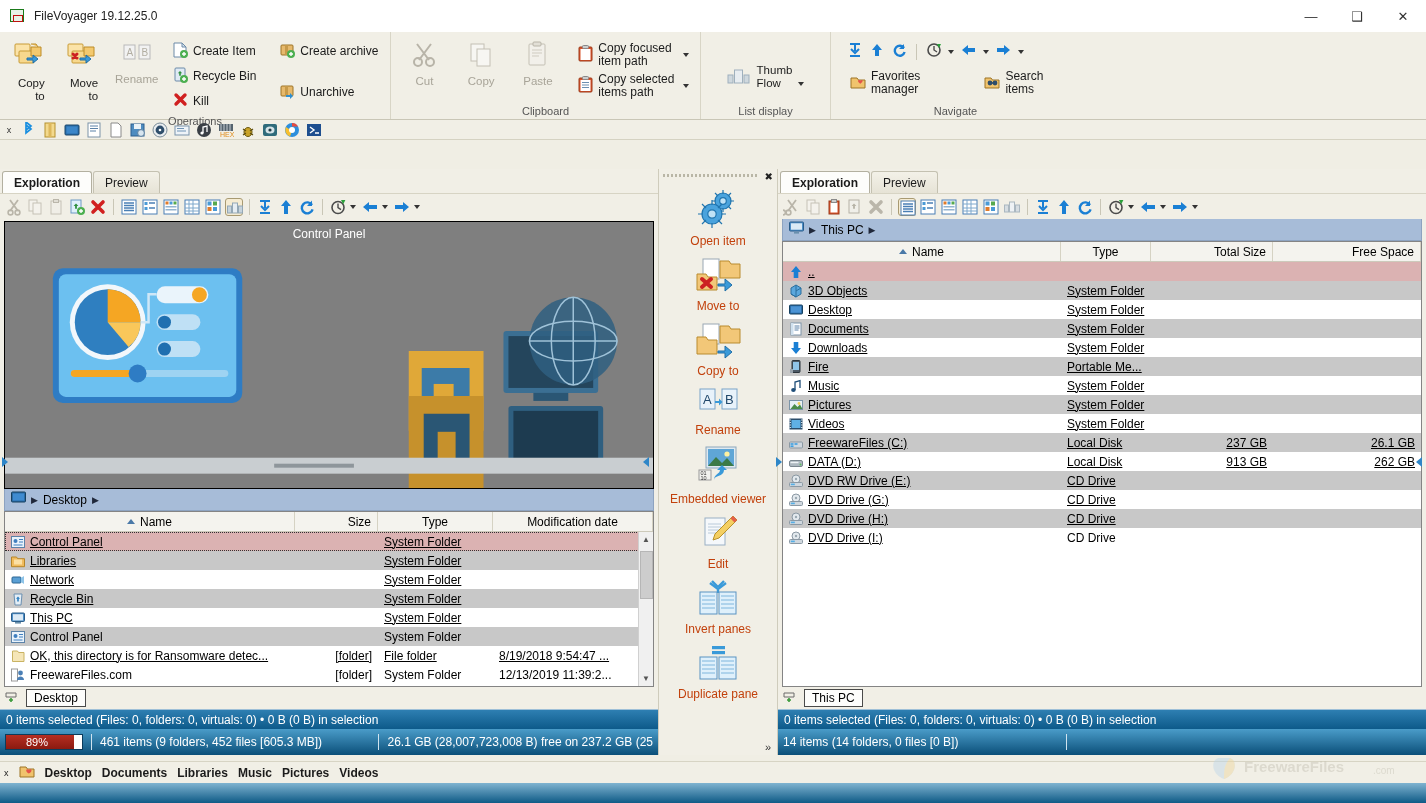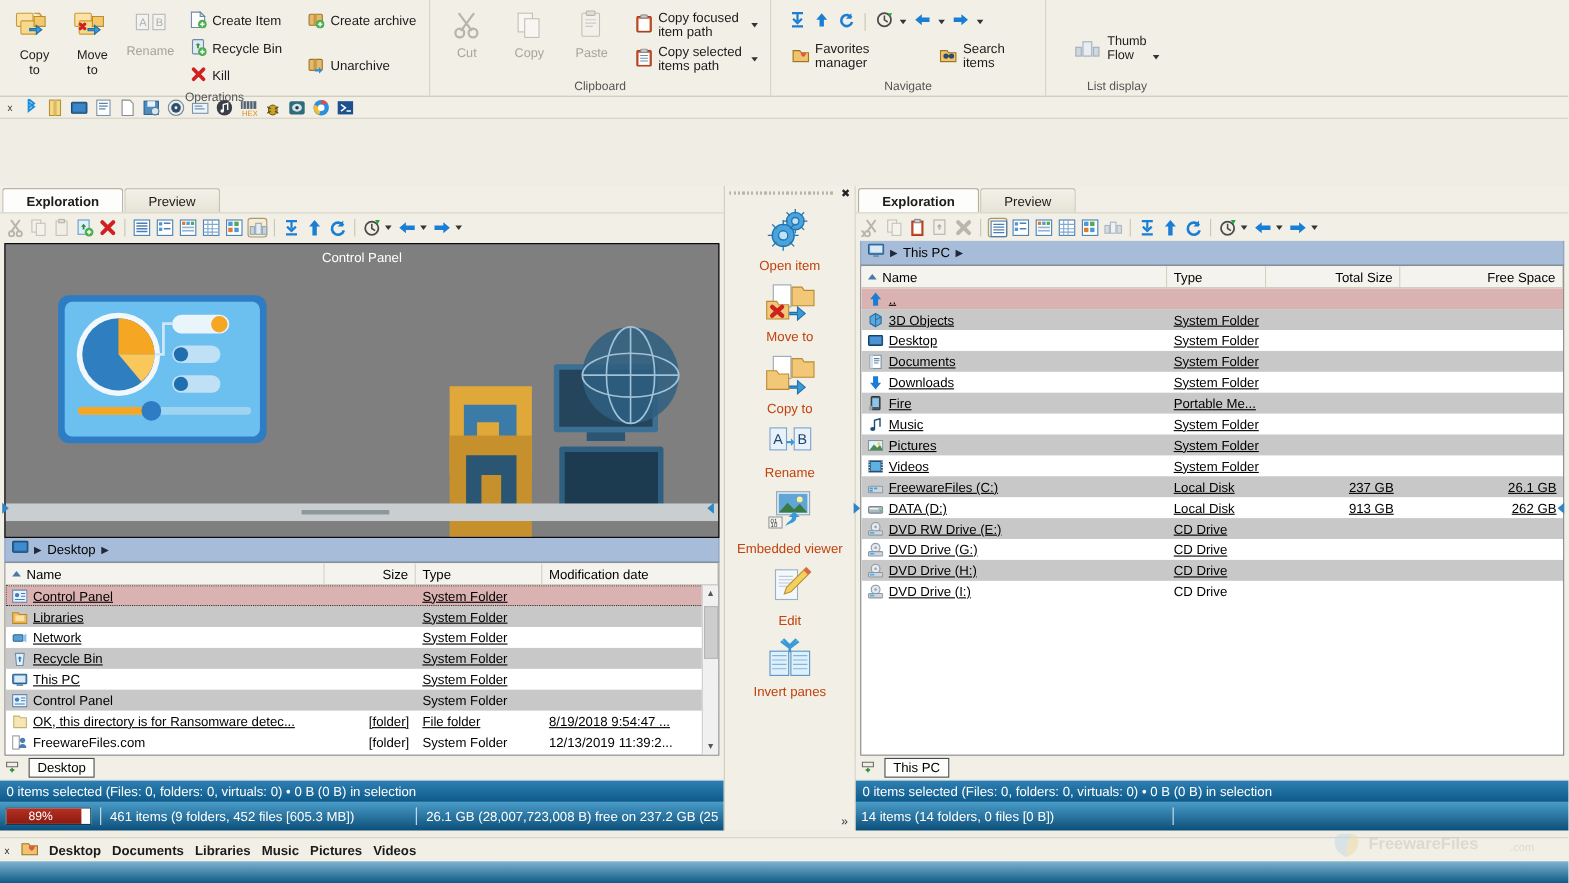--- a/index.html
+++ b/index.html
@@ -54,21 +54,21 @@
   }
   .rgroup{ display:flex; flex-direction:column; position:relative; padding:4px 6px 0 6px; }
   .rgroup .rg-body{ flex:1; display:flex; align-items:flex-start; gap:2px; }
   .rg-label{ text-align:center; font-size:11px; color:#555; height:15px; line-height:15px; }
   .rgroup + .rgroup{ border-left:1px solid #d8d5c6; }
 
   .bigbtn{
     width:58px; display:flex; flex-direction:column; align-items:center; padding-top:4px;
     cursor:default; border:1px solid transparent; border-radius:3px;
   }
-  .bigbtn .lbl{ font-size:11.5px; text-align:center; line-height:13px; margin-top:3px; color:#1b1b1b; }
+  .bigbtn .lbl{ font-size:11.5px; text-align:right; line-height:13px; margin-top:3px; color:#1b1b1b; }
   .bigbtn.disabled .lbl{ color:#a8a498; }
 
   .smallcol{ display:flex; flex-direction:column; padding-top:3px; }
   .smallbtn{ display:flex; align-items:center; gap:5px; padding:2px 4px; cursor:default;
              border:1px solid transparent; border-radius:3px; font-size:12px; color:#1b1b1b; min-height:21px;}
   .smallbtn .lbl2{ line-height:12.5px; }
 
   
   .ic{ position:relative; display:inline-block; flex:none; }
 
@@ -82,21 +82,21 @@
 
   
   .main{ position:absolute; left:0; top:169px; right:0; bottom:48px; display:flex; }
 
   .pane{ display:flex; flex-direction:column; position:relative; }
   .pane-left{ width:658px; background:#f1efe6; }
   .pane-center{ width:120px; background:#f1efe6; border-left:1px solid #cfccbc; border-right:1px solid #cfccbc; }
   .pane-right{ flex:1; background:#f1efe6; }
 
   .panetabs{ height:24px; display:flex; align-items:flex-end; padding-left:2px; background:#f1efe6;}
-  .ptab{ height:22px; padding:0 21px; display:flex;align-items:center; font-size:12px;
+  .ptab{ height:22px; padding:0 11px; display:flex;align-items:center; font-size:12px;
          background:linear-gradient(#f3f1e8,#e6e3d6); border:1px solid #c4c1b1; border-bottom:none;
          margin-right:1px; cursor:default; border-radius:3px 3px 0 0; color:#1b1b1b;}
   .ptab.active{ background:#fdfdfb; border-color:#b3b0a0; font-weight:bold; }
 
   .panetoolbar{ height:26px; display:flex; align-items:center; gap:3px; padding:0 5px;
                 background:#f1efe6; border-top:1px solid #d7d4c4;}
   .tbi{ width:18px;height:18px; cursor:default; position:relative; display:inline-block;}
   .tbsep{ width:1px;height:16px;background:#c9c6b6;margin:0 3px; }
   .tbi.sel{ border:1px solid #a89a72; border-radius:3px; background:#f6ecd2; }
   .tbcaret{ width:0;height:0;border-left:3px solid transparent;border-right:3px solid transparent;border-top:4px solid #333;margin:0 2px 0 0;}
@@ -112,21 +112,21 @@
             padding:0 6px; border:1px solid #8da3c0; border-top:none; margin:0 4px; font-size:12px; }
   .pathbar .crumb{ cursor:default; }
   .crumb-arrow{ color:#20283a; font-size:9px; }
 
   
   .listwrap{ flex:1; margin:0 4px; border:1px solid #848484; background:#fff;
              display:flex; flex-direction:column; overflow:hidden; position:relative; }
   .hdrow{ display:flex; height:20px; background:#f4f3ee; border-bottom:1px solid #cdcabb;
           font-size:12px; align-items:center; }
   .hcell{ border-right:1px solid #d5d2c3; height:100%; display:flex; align-items:center; padding:0 6px;
-          white-space:nowrap; overflow:hidden; cursor:default;}
+          white-space:nowrap; overflow:hidden; cursor:default;justify-content:center;}
   .hcell.r{ justify-content:flex-end; }
   .sort-asc{ width:0;height:0;border-left:4px solid transparent;border-right:4px solid transparent;
              border-bottom:5px solid #4a79a8; margin-right:5px;}
   .rows{ flex:1; overflow:hidden; }
   .row{ display:flex; height:19px; align-items:center; font-size:12px; }
   .row.alt{ background:#c8c8c8; }
   .row.cursor{ background:#dbb2b2; }
   .row.focus{ outline:1px dotted #333; outline-offset:-1px; }
   .cell{ padding:0 6px; white-space:nowrap; overflow:hidden; display:flex; align-items:center; gap:5px;}
   .cell.r{ justify-content:flex-end; }
@@ -177,20 +177,32 @@
   .favitem{ font-size:12px; font-weight:bold; color:#1b1b1b; cursor:default;}
   .bottombar{ position:absolute; left:0;right:0;bottom:0;height:20px;
               background:linear-gradient(#7fb3d0,#0e5a86); }
   .fw-logo{ position:absolute; right:8px; bottom:22px; height:26px; width:210px; opacity:.5; }
 </style>
 </head>
 <body>
 
 <div id="app">
 
+  <div class="titlebar">
+    <div class="tb-icon">
+        <div class="g1"></div>
+        <div class="g2"></div>
+      </div>
+    <div class="tb-title">FileVoyager 19.12.25.0</div>
+    <div class="winbtns">
+      <div class="winbtn">—</div>
+      <div class="winbtn">❑</div>
+      <div class="winbtn close">✕</div>
+    </div>
+  </div>
 
 
   <div class="ribbon">
 
     <div class="rgroup" style="width:390px">
       <div class="rg-body">
         <div class="bigbtn">
           <span class="ic">
             <svg width="34" height="30" viewBox="0 0 34 30">
               <rect x="1" y="3" width="15" height="12" rx="1" fill="#fbe3a8" stroke="#c89b36"></rect>
@@ -342,20 +354,37 @@
               </svg>
             </span>
             <span class="lbl2">Copy selected items path</span>
             <span class="caret-sm"></span>
           </div>
         </div>
       </div>
       <div class="rg-label">Clipboard</div>
     </div>
 
+    <div class="rgroup" style="width:130px">
+      <div class="rg-body" style="align-items:center;justify-content:center;padding-top:10px">
+        <div class="bigbtn" style="flex-direction:row;width:auto;gap:6px;align-items:center">
+          <span class="ic">
+            <svg width="24" height="20" viewBox="0 0 24 20">
+              <rect x="1" y="9" width="5" height="8" fill="#cfd8de" stroke="#9fb0bd"></rect>
+              <rect x="7.5" y="4" width="8" height="13" fill="#e8edf1" stroke="#9fb0bd"></rect>
+              <rect x="17" y="9" width="5" height="8" fill="#cfd8de" stroke="#9fb0bd"></rect>
+            </svg>
+          </span>
+          <span class="lbl" style="margin-top:0;text-align:left">Thumb<br>Flow</span>
+          <span class="caret-sm" style="align-self:flex-end;margin-bottom:4px"></span>
+        </div>
+      </div>
+      <div class="rg-label">List display</div>
+    </div>
+
     <div class="rgroup" style="width:250px">
       <div class="rg-body" style="flex-direction:column; gap:6px; padding-top:6px;">
         <div style="display:flex;align-items:center;gap:6px;padding-left:10px;">
           <span class="ic">
             <svg width="16" height="16" viewBox="0 0 16 16">
               <path d="M3 2h10M8 3v6M4 7l4 4 4-4M3 14h10" stroke="#1a7fd4" stroke-width="2" fill="none"></path>
             </svg></span>
           <span class="ic">
             <svg width="16" height="16" viewBox="0 0 16 16">
               <path d="M8 2 l5 6 h-3 v6 h-4 v-6 h-3z" fill="#1a7fd4"></path>
@@ -402,37 +431,20 @@
                 <circle cx="11" cy="9" r="2.4" fill="#2e4d6b"></circle>
                 <rect x="7.6" y="8.2" width="2" height="1.6" fill="#2e4d6b"></rect>
               </svg>
             </span>
             <span class="lbl2">Search items</span>
           </div>
         </div>
       </div>
       <div class="rg-label">Navigate</div>
     </div>
-
-    <div class="rgroup" style="width:130px">
-      <div class="rg-body" style="align-items:center;justify-content:center;padding-top:10px">
-        <div class="bigbtn" style="flex-direction:row;width:auto;gap:6px;align-items:center">
-          <span class="ic">
-            <svg width="24" height="20" viewBox="0 0 24 20">
-              <rect x="1" y="9" width="5" height="8" fill="#cfd8de" stroke="#9fb0bd"></rect>
-              <rect x="7.5" y="4" width="8" height="13" fill="#e8edf1" stroke="#9fb0bd"></rect>
-              <rect x="17" y="9" width="5" height="8" fill="#cfd8de" stroke="#9fb0bd"></rect>
-            </svg>
-          </span>
-          <span class="lbl" style="margin-top:0;text-align:left">Thumb<br>Flow</span>
-          <span class="caret-sm" style="align-self:flex-end;margin-bottom:4px"></span>
-        </div>
-      </div>
-      <div class="rg-label">List display</div>
-    </div>
   </div>
 
   <div class="quickbar">
     <span class="ql-x">x</span>
     <span class="qicon">
       <svg width="16" height="16" viewBox="0 0 16 16">
           <path d="M6 3 l5 4 l-5 4 v-11 l5 4 l-5 4" stroke="#1a8fe0" stroke-width="1.7" fill="none"></path>
         </svg></span>
     <span class="qicon">
       <svg width="16" height="16" viewBox="0 0 16 16">
@@ -927,20 +939,32 @@
               <path d="M14 4 l8 6 l8 -6 M22 10 v4" stroke="#3a9ad9" stroke-width="2.4" fill="none"></path>
               <path d="M16 2 l6 6 M28 2 l-6 6" stroke="#3a9ad9" stroke-width="2.4" fill="none"></path>
               <rect x="4" y="13" width="17" height="22" fill="#dff0fb" stroke="#5b94c2"></rect>
               <rect x="23" y="13" width="17" height="22" fill="#dff0fb" stroke="#5b94c2"></rect>
               <path d="M6 17h13M6 21h13M6 25h13M6 29h13M25 17h13M25 21h13M25 25h13M25 29h13" stroke="#7fb6dd"></path>
             </svg>
           </span>
           <span class="vlbl">Invert panes</span>
         </div>
 
+        <div class="vbtn">
+          <span class="ic">
+            <svg width="44" height="38" viewBox="0 0 44 38">
+              <rect x="16" y="2" width="13" height="3.2" fill="#3a9ad9"></rect>
+              <rect x="16" y="7" width="13" height="3.2" fill="#3a9ad9"></rect>
+              <rect x="4" y="13" width="17" height="22" fill="#dff0fb" stroke="#5b94c2"></rect>
+              <rect x="23" y="13" width="17" height="22" fill="#dff0fb" stroke="#5b94c2"></rect>
+              <path d="M6 17h13M6 21h13M6 25h13M6 29h13M25 17h13M25 21h13M25 25h13M25 29h13" stroke="#7fb6dd"></path>
+            </svg>
+          </span>
+          <span class="vlbl">Duplicate pane</span>
+        </div>
       </div>
       <div class="cp-foot">»</div>
     </div>
 
     <div class="pane pane-right">
       <div class="panetabs">
         <div class="ptab active">Exploration</div>
         <div class="ptab">Preview</div>
       </div>
 

